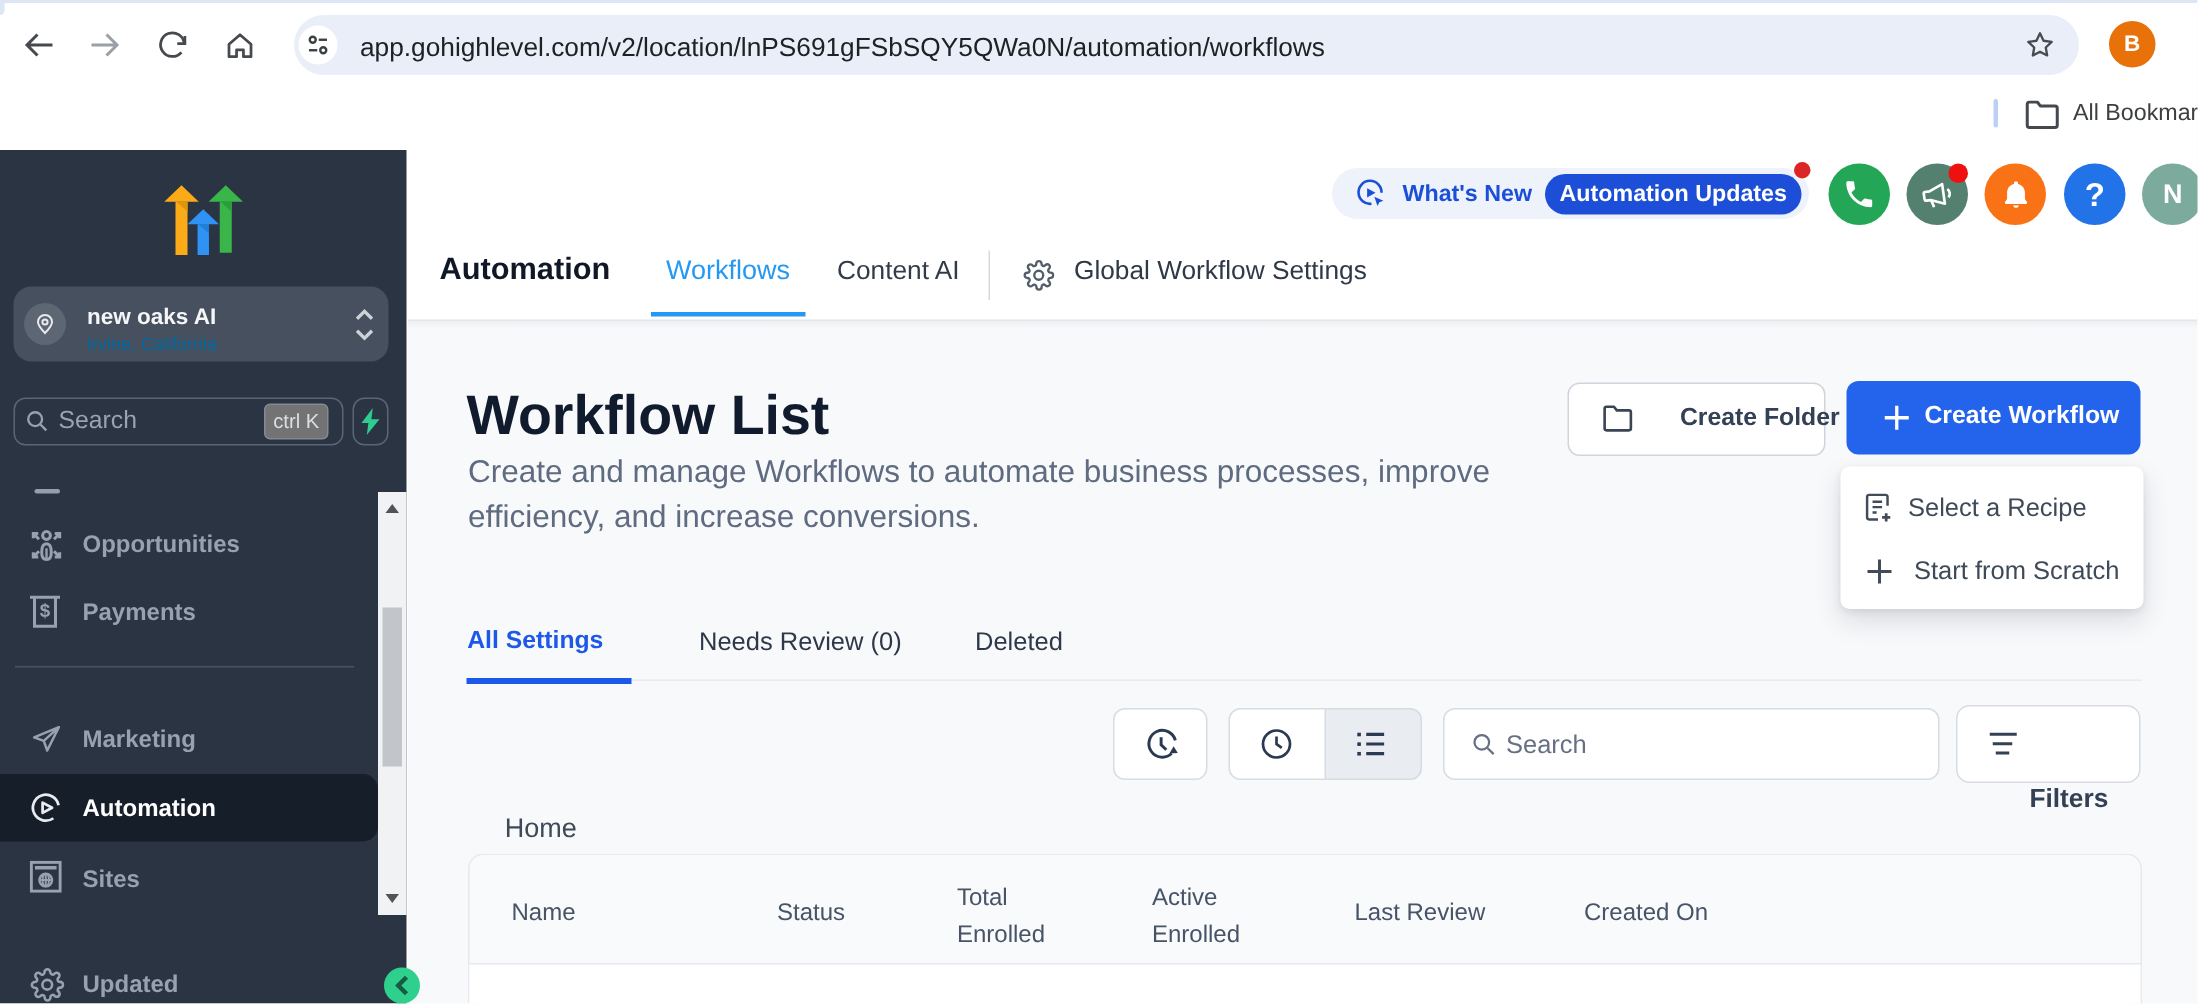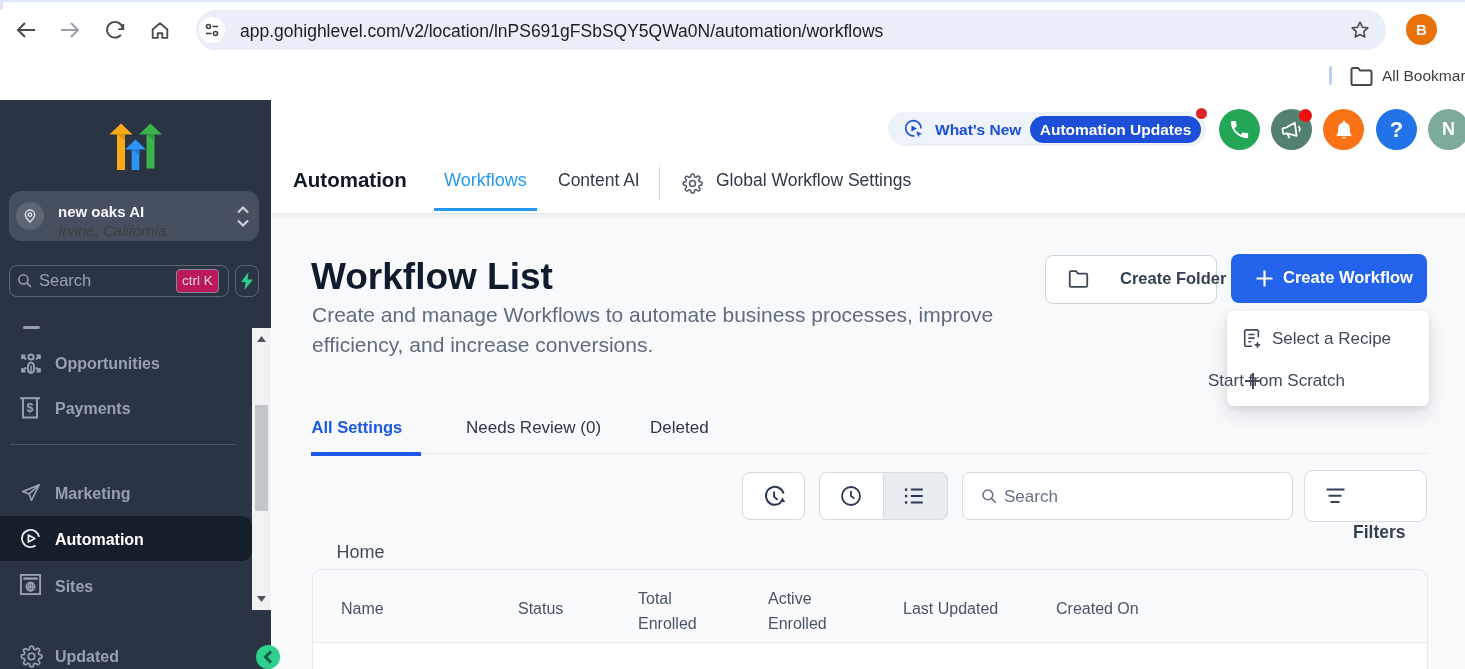--- a/index.html
+++ b/index.html
@@ -61,35 +61,35 @@
   <polygon points="31.3,27.5 31.3,33.5 24.2,27.5" fill="#1f7fd9"></polygon>
 </svg>
 
 <div class="abs" style="left:9px;top:191px;width:250px;height:50px;border-radius:12px;background:#47505e;"></div>
 <div class="abs" style="left:16px;top:202px;width:28px;height:28px;border-radius:50%;background:#5d6673;"></div>
 <svg class="abs" style="left:22px;top:208px" width="16" height="16" viewBox="0 0 24 24" fill="none" stroke="#e8eaee" stroke-width="2">
     <path d="M12 21c4-4 7-7.5 7-11a7 7 0 1 0-14 0c0 3.5 3 7 7 11z"></path>
     <circle cx="12" cy="10" r="2.6"></circle>
   </svg>
 <div class="abs" style="left:58px;top:202.5px;font-size:15px;font-weight:bold;color:#f4f6f8;">new oaks AI</div>
-<div class="abs" style="left:58px;top:221.5px;font-size:15px;color:#404040;font-style:italic;">Irvine, California</div>
+<div class="abs" style="left:58px;top:221.5px;font-size:12px;color:#0369a1;">Irvine, California</div>
 <svg class="abs" style="left:236px;top:205px" width="14" height="10" viewBox="0 0 14 10" fill="none" stroke="#cdd2d9" stroke-width="2.2">
     <path d="M2 7.5 7 2.5l5 5"></path>
   </svg>
 <svg class="abs" style="left:236px;top:218px" width="14" height="10" viewBox="0 0 14 10" fill="none" stroke="#cdd2d9" stroke-width="2.2">
     <path d="M2 2.5 7 7.5l5-5"></path>
   </svg>
 
 <div class="abs" style="left:9px;top:265px;width:220px;height:32px;border-radius:8px;border:1px solid #5c6574;"></div>
 <svg class="abs" style="left:16px;top:272px" width="17" height="17" viewBox="0 0 24 24" fill="none" stroke="#98a1ad" stroke-width="2.2">
     <circle cx="10.5" cy="10.5" r="6.5"></circle>
     <path d="M15.5 15.5 21 21"></path>
   </svg>
 <div class="abs" style="left:39px;top:271px;font-size:16.5px;color:#9aa3b0;">Search</div>
-<div class="abs" style="left:176px;top:269px;width:43px;height:24px;border-radius:4px;border:1px solid #828a97;background:#be185d;color:#dbdfe4;font-size:13.5px;text-align:center;line-height:22px;">ctrl K</div>
+<div class="abs" style="left:176px;top:269px;width:43px;height:24px;border-radius:4px;border:1px solid #828a97;background:#737373;color:#dbdfe4;font-size:13.5px;text-align:center;line-height:22px;">ctrl K</div>
 <div class="abs" style="left:235px;top:265px;width:24px;height:32px;border-radius:8px;border:1px solid #5c6574;"></div>
 <svg class="abs" style="left:240px;top:272px" width="14" height="18" viewBox="0 0 14 18" fill="#2ecc8e">
     <polygon points="8.5,0 1,10 5.6,10 4.5,18 13,7.5 7.6,7.5"></polygon>
   </svg>
 
 <div class="abs" style="left:23px;top:326px;width:17px;height:3px;border-radius:2px;background:#969eab;"></div>
 
 <div class="abs" style="left:55px;top:354.5px;font-size:16px;font-weight:bold;color:#98a1ae;">Opportunities</div>
 <div class="abs" style="left:55px;top:399.5px;font-size:16px;font-weight:bold;color:#98a1ae;">Payments</div>
 <div class="abs" style="left:10px;top:444px;width:226px;height:1px;background:#4a5362;"></div>
@@ -203,21 +203,21 @@
 <div class="abs" style="left:1227px;top:311px;width:202px;height:95px;background:#fff;border-radius:6px;box-shadow:0 8px 18px rgba(16,24,40,.13), 0 2px 5px rgba(16,24,40,.08);"></div>
 <svg class="abs" style="left:1241.5px;top:328px" width="20" height="22" viewBox="0 0 22 24" fill="none" stroke="#414b5a" stroke-width="1.8">
     <path d="M18 10V3.5A1.5 1.5 0 0 0 16.5 2h-12A1.5 1.5 0 0 0 3 3.5v15A1.5 1.5 0 0 0 4.5 20H11"></path>
     <path d="M7 7h7M7 11h7M7 15h3"></path>
     <path d="M17 15.5v6M14 18.5h6" stroke-width="2"></path>
   </svg>
 <div class="abs" style="left:1272px;top:329px;font-size:17px;color:#3f4a59;">Select a Recipe</div>
 <svg class="abs" style="left:1243px;top:371px" width="20" height="20" viewBox="0 0 20 20" fill="none" stroke="#414b5a" stroke-width="2">
     <path d="M10 2v16M2 10h16"></path>
   </svg>
-<div class="abs" style="left:1208px;top:371px;font-size:17px;color:#3f4a59;">Start from Scratch</div>
+<div class="abs" style="left:1276px;top:371px;font-size:17px;color:#3f4a59;">Start from Scratch</div>
 
 <div class="abs" style="left:311.5px;top:418px;font-size:16.5px;font-weight:bold;color:#1c59e8;">All Settings</div>
 <div class="abs" style="left:466px;top:417.6px;font-size:17px;color:#2e3849;">Needs Review (0)</div>
 <div class="abs" style="left:650px;top:417.6px;font-size:17px;color:#2e3849;">Deleted</div>
 <div class="abs" style="left:312px;top:453px;width:1116px;height:1px;background:#e8eaee;"></div>
 <div class="abs" style="left:310.5px;top:452px;width:110px;height:3.5px;background:#1c59e8;"></div>
 
 <div class="abs" style="left:742px;top:472px;width:63px;height:48px;border-radius:8px;background:#fff;border:1px solid #d7dce3;"></div>
 <svg class="abs" style="left:762px;top:484px" width="25" height="25" viewBox="0 0 24 24" fill="none" stroke="#2b3a52" stroke-width="1.9">
     <path d="M18.3 17.6A8.6 8.6 0 1 1 20.7 9.2"></path>
@@ -249,14 +249,14 @@
 <div class="abs" style="left:1353px;top:486px;font-size:17.5px;font-weight:600;color:#344054;margin-top:36px;">Filters</div>
 
 <div class="abs" style="left:336.5px;top:542px;font-size:18px;color:#3f4a59;">Home</div>
 <div class="abs" style="left:312px;top:569px;width:1116px;height:100px;border:1px solid #e6e9ee;border-bottom:none;border-radius:10px 10px 0 0;background:#f9fafb;"></div>
 <div class="abs" style="left:313px;top:643px;width:1114px;height:26px;background:#fff;"></div>
 <div class="abs" style="left:312px;top:642px;width:1116px;height:1px;background:#e6e9ee;"></div>
 <div class="abs" style="left:341px;top:600px;font-size:16px;color:#475467;">Name</div>
 <div class="abs" style="left:518px;top:600px;font-size:16px;color:#475467;">Status</div>
 <div class="abs" style="left:638px;top:586px;font-size:16px;color:#475467;line-height:25px;">Total<br>Enrolled</div>
 <div class="abs" style="left:768px;top:586px;font-size:16px;color:#475467;line-height:25px;">Active<br>Enrolled</div>
-<div class="abs" style="left:903px;top:600px;font-size:16px;color:#475467;">Last Updated</div>
+<div class="abs" style="left:903px;top:600px;font-size:16px;color:#475467;">Last Review</div>
 <div class="abs" style="left:1056px;top:600px;font-size:16px;color:#475467;">Created On</div>
 
 </body></html>

